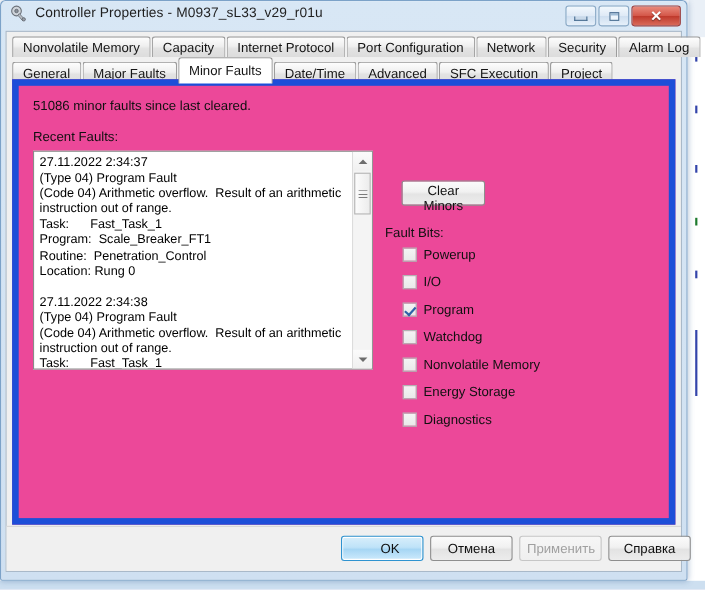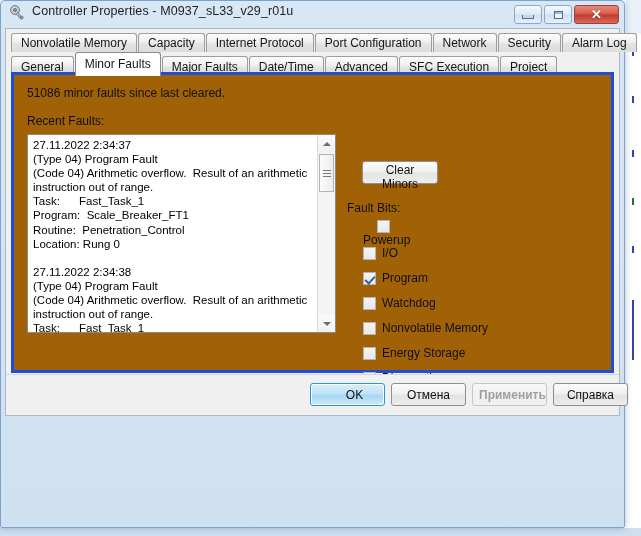--- a/index.html
+++ b/index.html
@@ -109,21 +109,21 @@
     line-height: 1;
     text-shadow: 0 1px 1px rgba(0,0,0,.45);
     font-family: "Liberation Sans", sans-serif;
   }
 
   
   #client {
     position: relative;
     background: #f0f0f0;
     border: 1px solid #a9b9c9;
-    height: 388px;
+    height: 492px;
     box-sizing: border-box;
   }
 
   
   #tabstrip {
     position: relative;
     height: 43px;
     padding: 3px 0 0 5px;
     box-sizing: border-box;
   }
@@ -163,22 +163,22 @@
   }
   .tabrow.row2 .tab { height: 20px; line-height: 20px; }
   .tabrow.row2 .tab.selected { height: 24px; line-height: 23px; margin-top: -4px; }
 
   #tabpage {
     position: absolute;
     left: 5px;
     right: 5px;
     top: 43px;
     bottom: 42px;
-    background: #a16207;
-    border: 3px solid #1d4ed8;
+    background: #ec4899;
+    border: 6px solid #1d4ed8;
     box-sizing: border-box;
   }
 
   
   .summary-text {
     position: absolute;
     left: 13px;
     top: 11px;
     font-size: 12px;
     color: #101010;
@@ -341,21 +341,20 @@
   }
   .dlg-btn.default {
     background: linear-gradient(to bottom,#d8eefb 0%,#bfe3f8 45%,#a6d6f4 55%,#cdeafc 100%);
     border: 1px solid #2f93d0;
     box-shadow: 0 0 0 1px #ffffff inset;
   }
   .dlg-btn.disabled {
     color: #a0a0a0;
     background: linear-gradient(to bottom,#f6f6f6,#efefef);
     border-color: #c6c6c6;
-    font-weight: bold;
   }
 </style>
 </head>
 <body>
 
 <div id="backdrop">
   <div class="bd-stripe" style="left:626px; top:0; width:15px; height:34px; background:#eaf0f7;"></div>
   <div class="bd-stripe" style="left:630px; top:34px; width:11px; height:466px; background:#ffffff;"></div>
   <div class="bd-mark" style="left:632px; top:48px; height:8px;"></div>
   <div class="bd-mark" style="left:632px; top:96px; height:7px;"></div>
@@ -399,22 +398,22 @@
         <div class="tab">Nonvolatile Memory</div>
         <div class="tab">Capacity</div>
         <div class="tab">Internet Protocol</div>
         <div class="tab">Port Configuration</div>
         <div class="tab">Network</div>
         <div class="tab">Security</div>
         <div class="tab">Alarm Log</div>
       </div>
       <div class="tabrow row2">
         <div class="tab">General</div>
+        <div class="tab">Major Faults</div>
         <div class="tab selected">Minor Faults</div>
-        <div class="tab">Major Faults</div>
         <div class="tab">Date/Time</div>
         <div class="tab">Advanced</div>
         <div class="tab">SFC Execution</div>
         <div class="tab">Project</div>
       </div>
     </div>
 
     <div id="tabpage">
 
       <div class="summary-text">51086 minor faults since last cleared.</div>
@@ -445,21 +444,21 @@
           <div class="sb-arrow down">
             <i></i>
           </div>
         </div>
       </div>
 
       <button id="clear-minors">Clear Minors</button>
 
       <div id="faultbits-label">Fault Bits:</div>
 
-      <div class="cb-row" style="top:145px;flex-direction:column;">
+      <div class="cb-row" style="top:145px;">
         <span class="cb-box"></span>
         <span>Powerup</span>
       </div>
       <div class="cb-row" style="top:170px;">
         <span class="cb-box"></span>
         <span>I/O</span>
       </div>
       <div class="cb-row" style="top:195px;text-align:right;">
         <span class="cb-box checked"></span>
         <span>Program</span>

